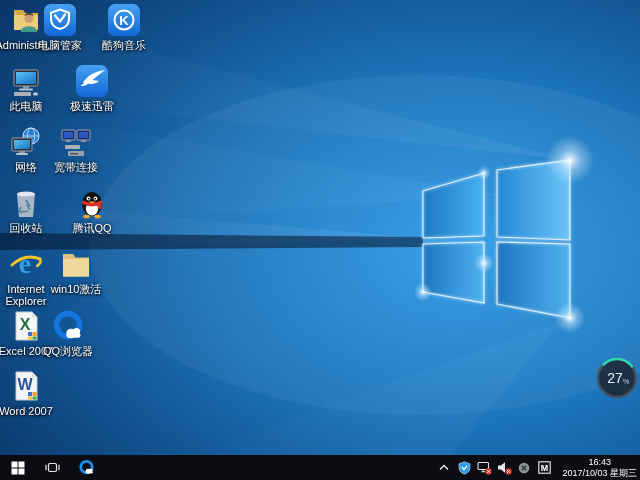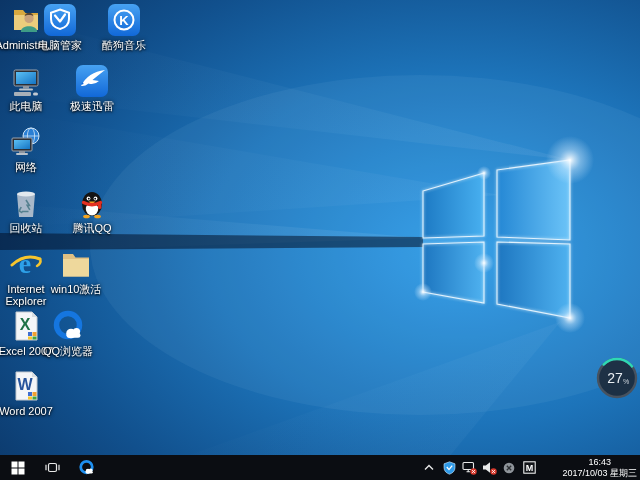--- a/index.html
+++ b/index.html
@@ -21,21 +21,21 @@
     text-shadow:0 1px 2px #000, 0 0 4px rgba(0,0,0,.9); max-width:64px; word-break:break-word;
   }
   .taskbar {
     position:absolute; left:0; right:0; bottom:0; height:25px;
     background:#0b0d12; display:flex; align-items:center; z-index:10;
   }
   .tb-btn { width:28px; height:25px; display:flex; align-items:center; justify-content:center; }
   .tb-left { display:flex; align-items:center; padding-left:4px; gap:6px; }
   .tray { margin-left:auto; display:flex; align-items:center; gap:4px; padding-right:3px; }
   .tray-ic { width:16px; height:16px; display:flex; align-items:center; justify-content:center; }
-  .clock { font-size:9px; color:#fff; text-align:center; line-height:10.5px; white-space:nowrap; margin-left:21px; }
+  .clock { font-size:9px; color:#fff; text-align:center; line-height:10.5px; white-space:nowrap; margin-left:6px; }
   .progress-badge { position:absolute; left:595px; top:356px; width:44px; height:44px; z-index:3; }
 </style>
 </head>
 <body>
 
 <svg width="0" height="0" style="position:absolute">
   <defs>
     <linearGradient id="gBlueSq" x1="0" y1="0" x2="0" y2="1">
       <stop offset="0" stop-color="#47a2f2"></stop>
         <stop offset="1" stop-color="#1168d8"></stop>
@@ -197,20 +197,34 @@
 
   <div class="icon-cell" style="left:60px;top:64px">
     <svg class="glyph" viewBox="0 0 34 34">
       <rect x="1" y="1" width="32" height="32" rx="7" fill="url(#gBlueSq)"></rect>
       <path d="M6 22 Q13 8 30 6 Q21 13 17.5 16 L24 17 Q19 21.5 13.5 19.5 Q10 22.5 6 22 Z" fill="#fff"></path>
       <circle cx="7.5" cy="19.5" r="1" fill="#1168d8"></circle>
     </svg>
     <div class="lbl">极速迅雷</div>
   </div>
 
+  <div class="icon-cell" style="left:44px;top:125px">
+    <svg class="glyph" viewBox="0 0 34 34">
+      <rect x="3" y="5" width="13" height="10" rx="1" fill="#17306e" stroke="#9aa2ac"></rect>
+      <rect x="5" y="7" width="9" height="6" fill="#2a56c0"></rect>
+      <rect x="18" y="5" width="13" height="10" rx="1" fill="#17306e" stroke="#9aa2ac"></rect>
+      <rect x="20" y="7" width="9" height="6" fill="#2a56c0"></rect>
+      <rect x="7" y="15" width="5" height="2" fill="#8d959f"></rect>
+      <rect x="22" y="15" width="5" height="2" fill="#8d959f"></rect>
+      <rect x="6" y="20" width="15" height="4" rx="1" fill="#a8b0b8"></rect>
+      <rect x="9" y="26" width="16" height="5" rx="1" fill="#9aa2ac"></rect>
+      <rect x="11" y="28" width="8" height="1.4" fill="#4a4f55"></rect>
+    </svg>
+    <div class="lbl">宽带连接</div>
+  </div>
 
   <div class="icon-cell" style="left:60px;top:186px">
     <svg class="glyph" viewBox="0 0 34 34">
       <ellipse cx="17" cy="18" rx="10" ry="12" fill="#141414"></ellipse>
       <ellipse cx="17" cy="23" rx="6.2" ry="6.5" fill="#fff"></ellipse>
       <circle cx="13.5" cy="12.5" r="1.9" fill="#fff"></circle>
         <circle cx="20.5" cy="12.5" r="1.9" fill="#fff"></circle>
       <circle cx="13.8" cy="12.7" r=".9" fill="#000"></circle>
         <circle cx="20.2" cy="12.7" r=".9" fill="#000"></circle>
       <path d="M13.5 15.5 h7 l-3.5 3 z" fill="#f5a623"></path>

